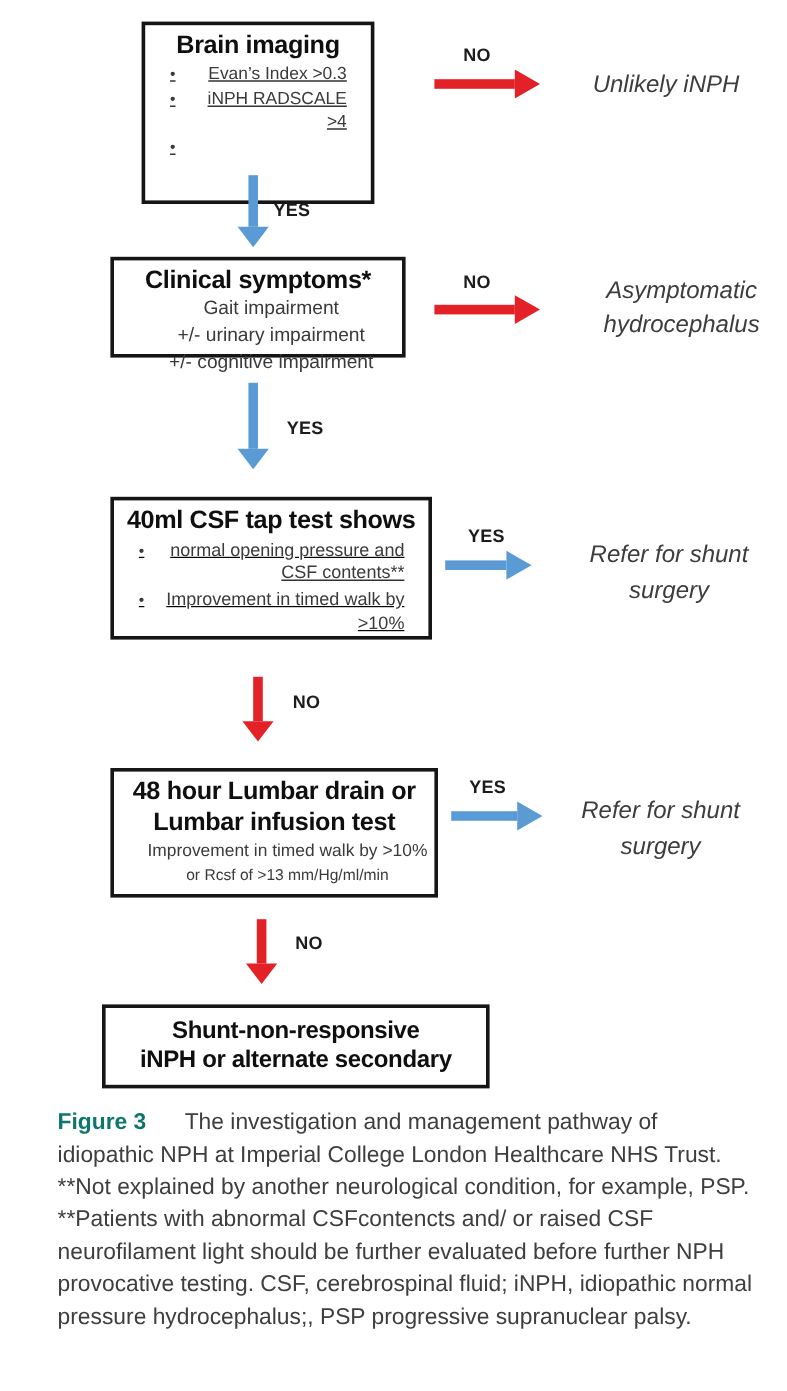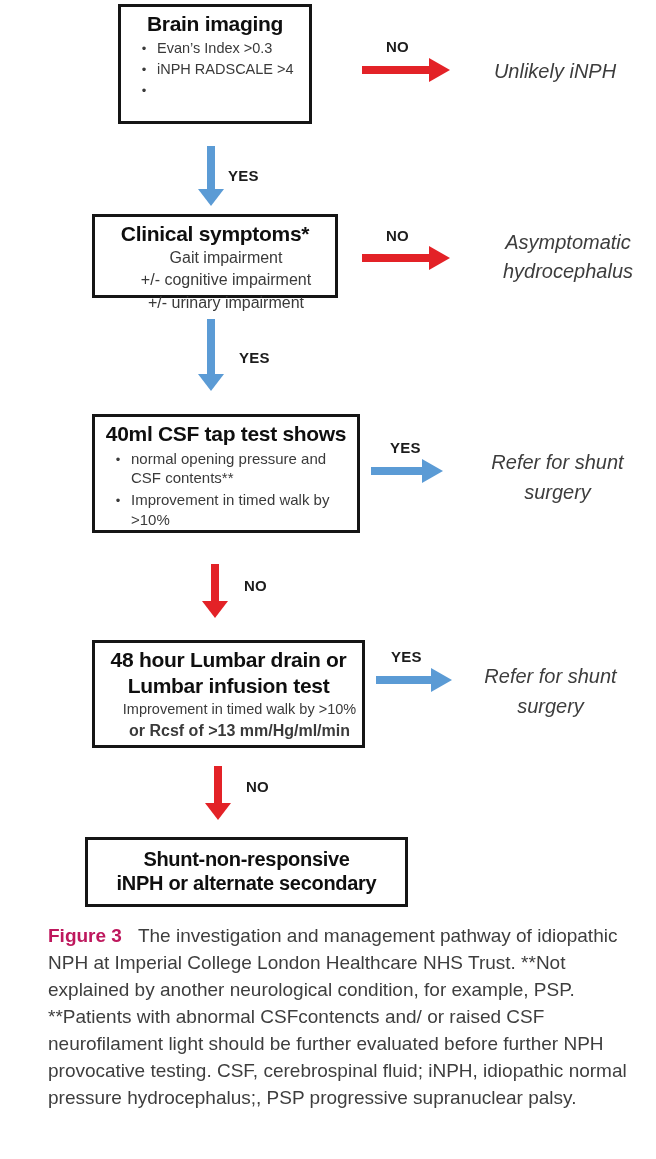--- a/index.html
+++ b/index.html
@@ -10,21 +10,21 @@
   
   .fbox{
     position:absolute;border:3px solid #151515;background:#ffffff;
     box-sizing:border-box;text-align:center;
   }
   .fbox .title{
     font-weight:bold;color:#0f0f0f;font-size:21px;letter-spacing:-0.3px;
     line-height:1.22;margin-top:4px;
   }
   .fbox .subline{font-size:16px;color:#3a3a3a;line-height:1.42;padding-left:22px;}
-  .bullets{margin:2px 0 0 0;padding:0 6px 0 10px;text-align:left;}
+  .bullets{margin:2px 0 0 0;padding:0 20px 0 10px;text-align:right;text-decoration:underline;}
   .brow{display:flex;font-size:14.5px;color:#3a3a3a;line-height:1.32;margin-top:2px;}
   .brow .dot{flex:0 0 26px;text-align:center;}
   .brow .dot::before{content:"\2022";font-size:13px;color:#3a3a3a;}
   .brow .btxt{flex:1;}
   
   .varrow{position:absolute;width:26px;display:flex;flex-direction:column;align-items:center;}
   .vshaft{width:8px;flex:1;}
   .vhead{width:0;height:0;border-left:13px solid transparent;border-right:13px solid transparent;border-top:17px solid;}
   .harrow{position:absolute;display:flex;align-items:center;height:24px;}
   .hshaft{height:8px;flex:1;}
@@ -36,28 +36,28 @@
   .red .vhead{border-top-color:#e32227;}
   .red .hhead{border-left-color:#e32227;}
   .alabel{position:absolute;font-weight:bold;font-size:15px;color:#1c1c1c;letter-spacing:0.2px;}
   
   .result{position:absolute;font-size:20px;color:#3d3d3d;text-align:center;line-height:29px;font-style:italic;}
   
   .caption{
     position:absolute;left:48px;top:922px;width:584px;
     font-size:19px;line-height:27px;color:#3e3e3e;text-align:left;
   }
-  .caption .figlabel{font-weight:bold;color:#be185d;margin-right:16px;}
+  .caption .figlabel{font-weight:bold;color:#0f766e;margin-right:32px;}
 </style>
 </head>
 <body>
 
 <div id="stage">
 
-  <div class="fbox" style="left:118px;top:4px;width:194px;height:120px;">
+  <div class="fbox" style="left:118px;top:18px;width:194px;height:152px;">
     <div class="title">Brain imaging</div>
     <div class="bullets">
       <div class="brow">
         <span class="dot"></span>
         <span class="btxt">Evan’s Index &gt;0.3</span>
       </div>
       <div class="brow">
         <span class="dot"></span>
         <span class="btxt">iNPH RADSCALE &gt;4</span>
       </div>
@@ -76,22 +76,22 @@
 
   <div class="varrow blue" style="left:198px;top:146px;height:60px;">
     <div class="vshaft"></div>
     <div class="vhead"></div>
   </div>
   <span class="alabel" style="left:228px;top:167px;">YES</span>
 
   <div class="fbox" style="left:92px;top:214px;width:246px;height:84px;">
     <div class="title">Clinical symptoms*</div>
     <div class="subline">Gait impairment</div>
+    <div class="subline">+/- urinary impairment</div>
     <div class="subline">+/- cognitive impairment</div>
-    <div class="subline">+/- urinary impairment</div>
   </div>
 
   <span class="alabel" style="left:386px;top:227px;">NO</span>
   <div class="harrow red" style="left:362px;top:246px;width:88px;">
     <div class="hshaft"></div>
     <div class="hhead"></div>
   </div>
   <div class="result" style="left:468px;top:228px;width:200px;">
     <div>Asymptomatic</div>
     <div>hydrocephalus</div>
@@ -130,21 +130,21 @@
   <div class="varrow red" style="left:202px;top:564px;height:54px;">
     <div class="vshaft"></div>
     <div class="vhead"></div>
   </div>
   <span class="alabel" style="left:244px;top:577px;">NO</span>
 
   <div class="fbox" style="left:92px;top:640px;width:273px;height:108px;">
     <div class="title">48 hour Lumbar drain or</div>
     <div class="title" style="margin-top:0;">Lumbar infusion test</div>
     <div class="subline" style="font-size:14.5px;line-height:1.35;margin-top:2px;">Improvement in timed walk by &gt;10%</div>
-    <div class="subline" style="font-size:16px;line-height:1.35;font-weight:bold;">or Rcsf of &gt;13 mm/Hg/ml/min</div>
+    <div class="subline" style="font-size:13px;line-height:1.35;">or Rcsf of &gt;13 mm/Hg/ml/min</div>
   </div>
 
   <span class="alabel" style="left:391px;top:648px;">YES</span>
   <div class="harrow blue" style="left:376px;top:668px;width:76px;">
     <div class="hshaft"></div>
     <div class="hhead"></div>
   </div>
   <div class="result" style="left:458px;top:661px;width:185px;line-height:30px;">
     <div>Refer for shunt</div>
     <div>surgery</div>

